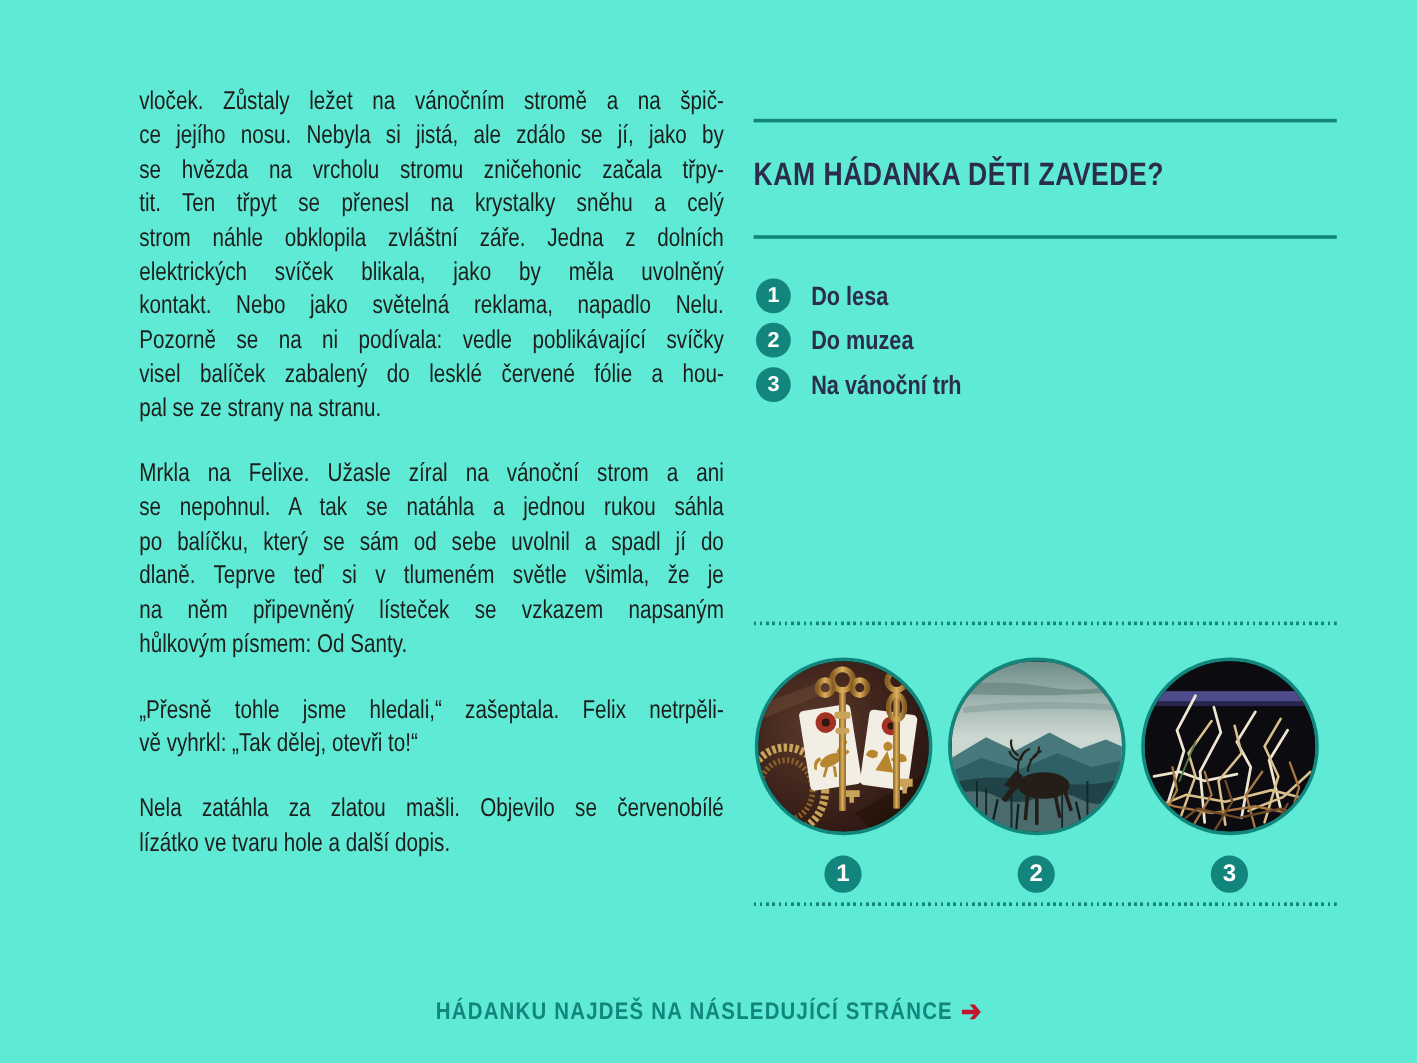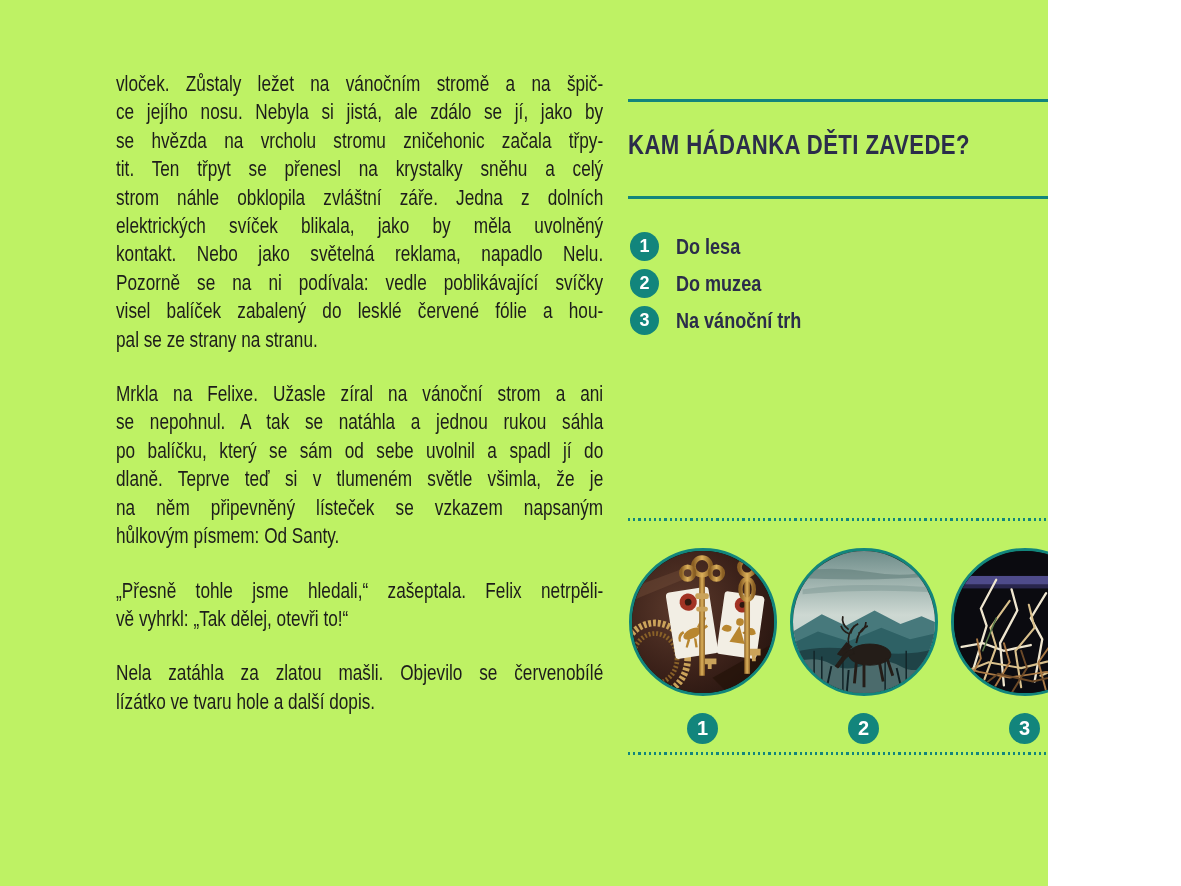--- a/index.html
+++ b/index.html
@@ -1,17 +1,17 @@
 <!DOCTYPE html>
 <html style="--teal: #12857c; --navy: #2b2d4a; --body-text: #1d1d1b; --arrow-red: #c1142f;"><head>
 <meta charset="utf-8">
 <style>
   html,body{margin:0;padding:0;background:#ffffff;}
   body{font-family:"Liberation Sans", sans-serif; -webkit-font-smoothing:antialiased;}
-  .page{position:relative;width:1048px;height:886px;background:#bef264;overflow:hidden;color:var(--body-text,#1d1d1b);}
+  .page{position:relative;width:1181px;height:886px;background:#5eead4;overflow:hidden;color:var(--body-text,#1d1d1b);}
 
   
   .story{position:absolute;left:116px;top:70px;width:609px;
          transform:scaleX(0.8);transform-origin:left top;
          font-size:21.5px;line-height:28.4px;color:var(--body-text,#1d1d1b);}
   .para{margin:0 0 26px 0;}
   .line{text-align:justify;text-align-last:justify;}
   .line.last{text-align-last:left;}
 
   
@@ -265,14 +265,17 @@
           </svg>
         </div>
         <div class="fig-badge">3</div>
       </div>
 
     </div>
 
     <div class="dots dots-bottom"></div>
   </div>
 
+  <div class="footer">
+    <span class="footer-inner"><span>HÁDANKU NAJDEŠ NA NÁSLEDUJÍCÍ STRÁNCE</span><span class="arrow">➔</span></span>
+  </div>
 
 </div>
 
 </body></html>

